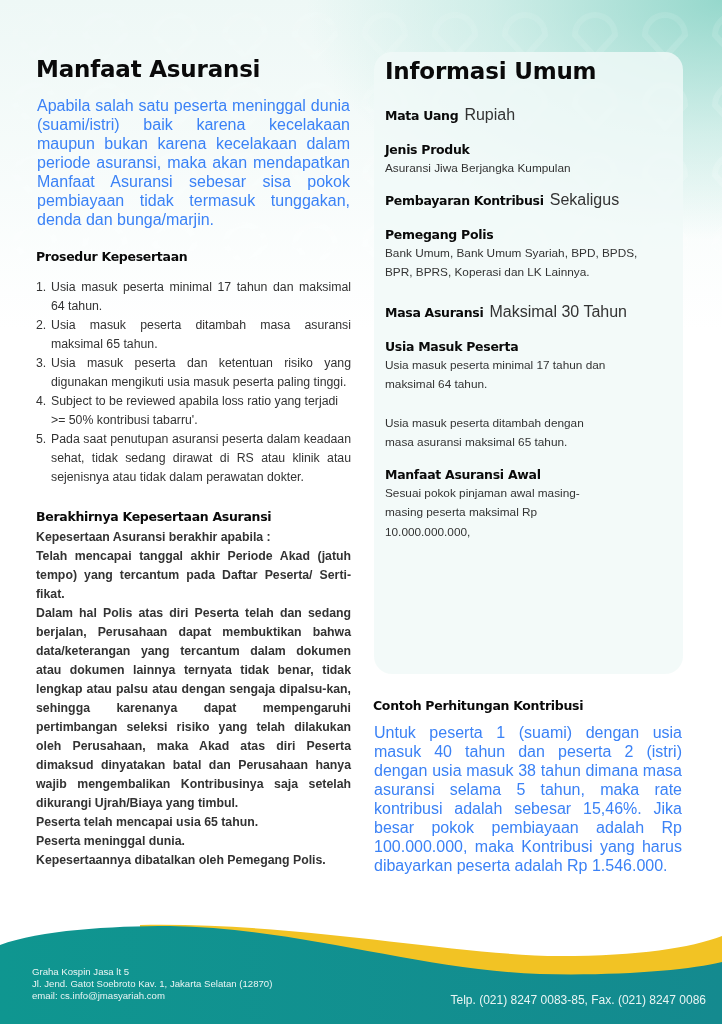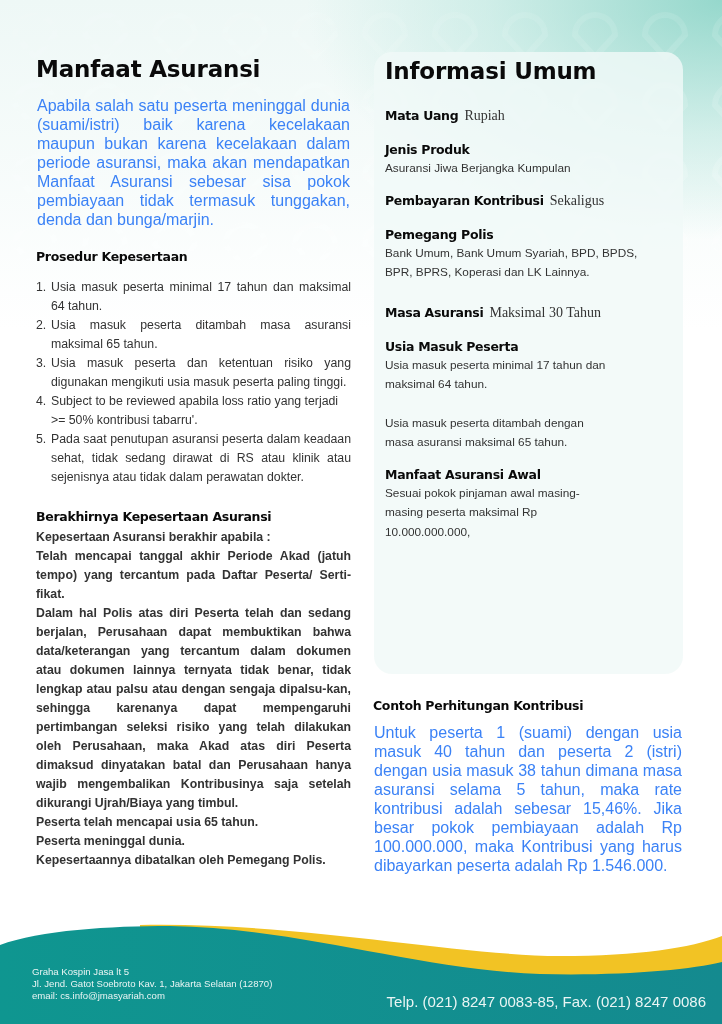--- a/index.html
+++ b/index.html
@@ -44,36 +44,36 @@
       position: absolute; left: 374px; top: 52px; width: 309px; height: 622px;
       background: rgba(240,249,248,0.82); border-radius: 18px; z-index: 1;
     }
     .col-right { position: absolute; left: 385px; top: 58px; width: 275px; z-index: 2; }
     .col-right .h1 { margin-bottom: 22px; }
     .info-item { }
     .info-item .label {
       font-family: "DejaVu Sans", sans-serif; font-weight: bold; font-size: 12.5px;
       color: #0a0a0a; letter-spacing: -0.3px;
     }
-    .info-item .inline-val { font-size: 14px; color: #333; margin-left: 6px; font-family: Liberation Serif, serif; }
+    .info-item .inline-val { font-size: 16px; color: #333; margin-left: 6px; }
     .info-item .val { font-size: 11.8px; line-height: 19.5px; color: #333; margin-top: 2px; }
     .info-item .val p { margin: 0; }
     .info-item .val p + p { margin-top: 19px; }
 
     .contoh { position: absolute; left: 373px; top: 698px; width: 310px; z-index: 2; }
     .contoh .para { margin-top: 10px; line-height: 19px; }
 
     .footer-wave { position: absolute; left: 0; top: 900px; width: 722px; height: 124px; z-index: 1; }
     .footer-left {
       position: absolute; left: 32px; top: 966px; z-index: 3; color: #e9f5f4;
       font-size: 9.6px; line-height: 12px;
     }
     .footer-right {
       position: absolute; right: 16px; top: 993px; z-index: 3; color: #e9f5f4;
-      font-size: 15px;
+      font-size: 12px;
     }
   </style>
 </head>
 <body>
 
 <div class="bg-top"></div>
 <svg class="bg-pattern" viewBox="0 0 722 260" preserveAspectRatio="none">
   <defs>
     <pattern id="loops" width="70" height="70" patternUnits="userSpaceOnUse">
       <path d="M15 35 a20 20 0 1 1 40 0 l-20 22 z" fill="none" stroke="#ffffff" stroke-width="6" opacity="0.35"></path>

